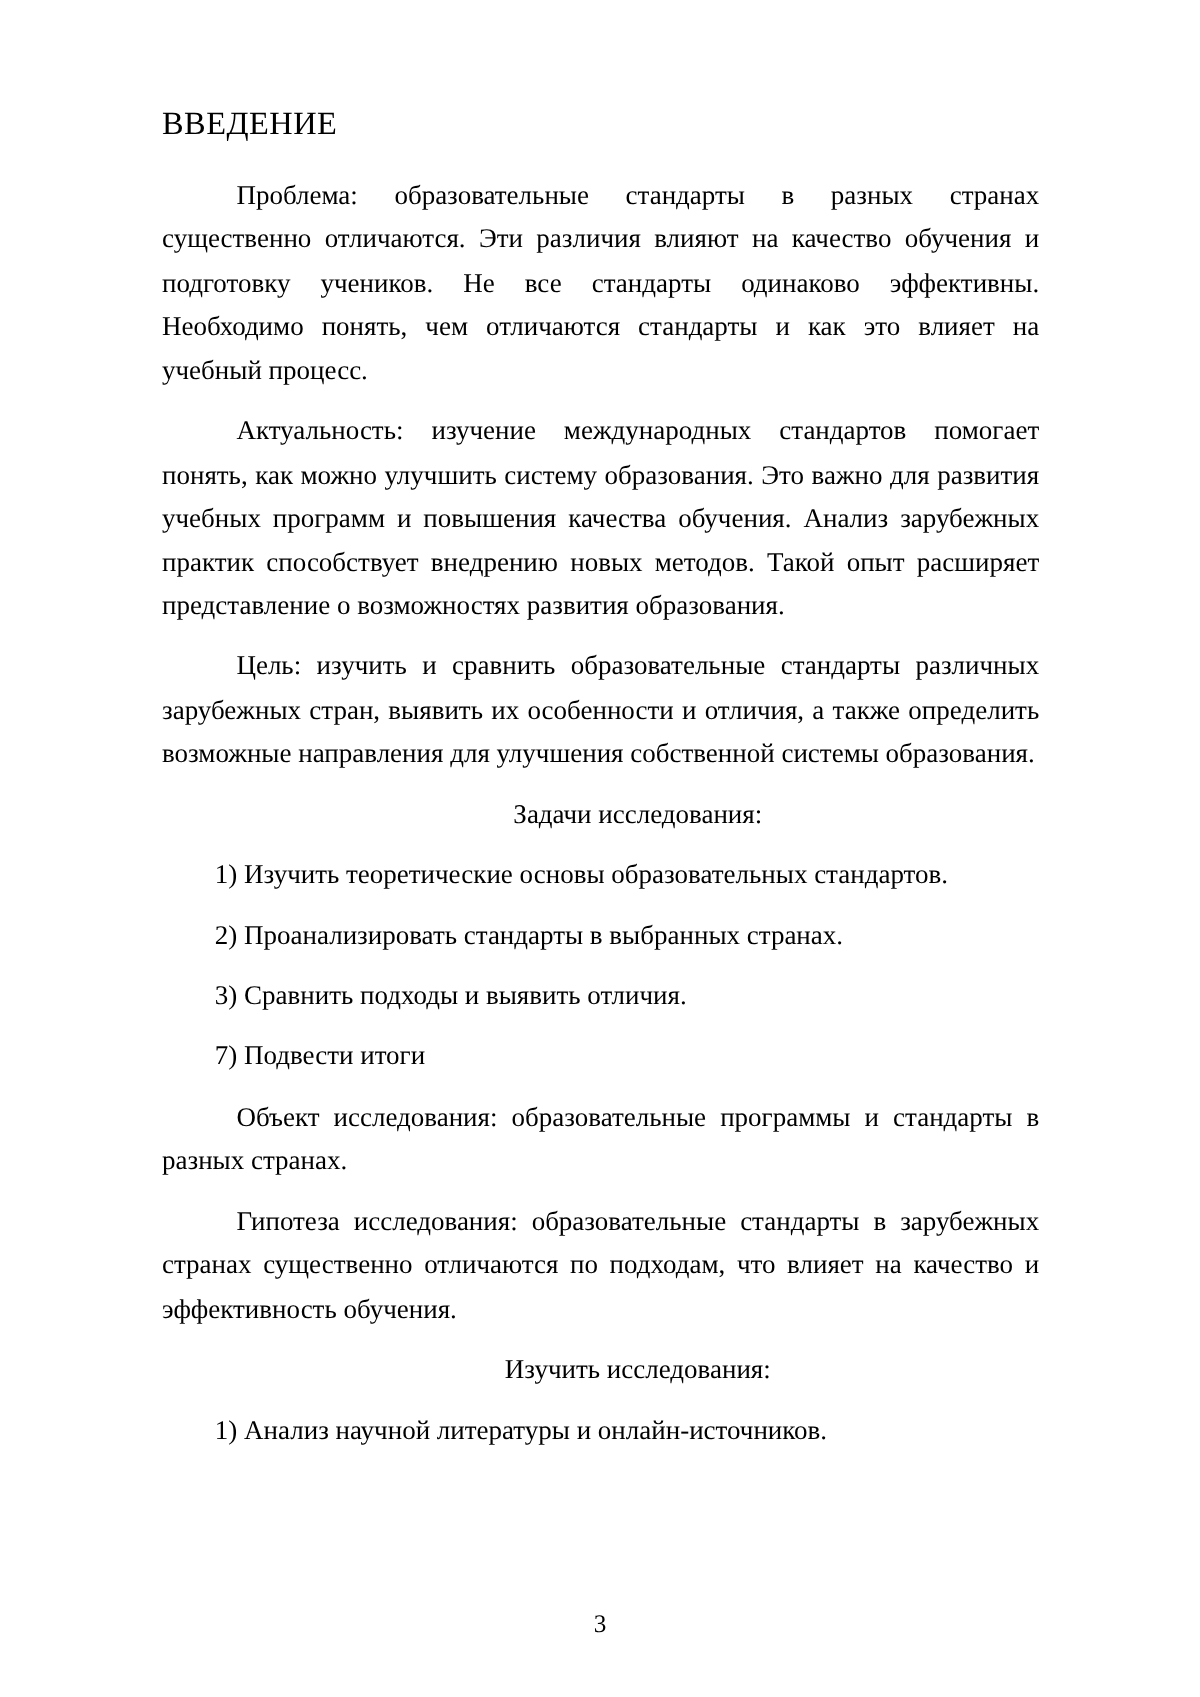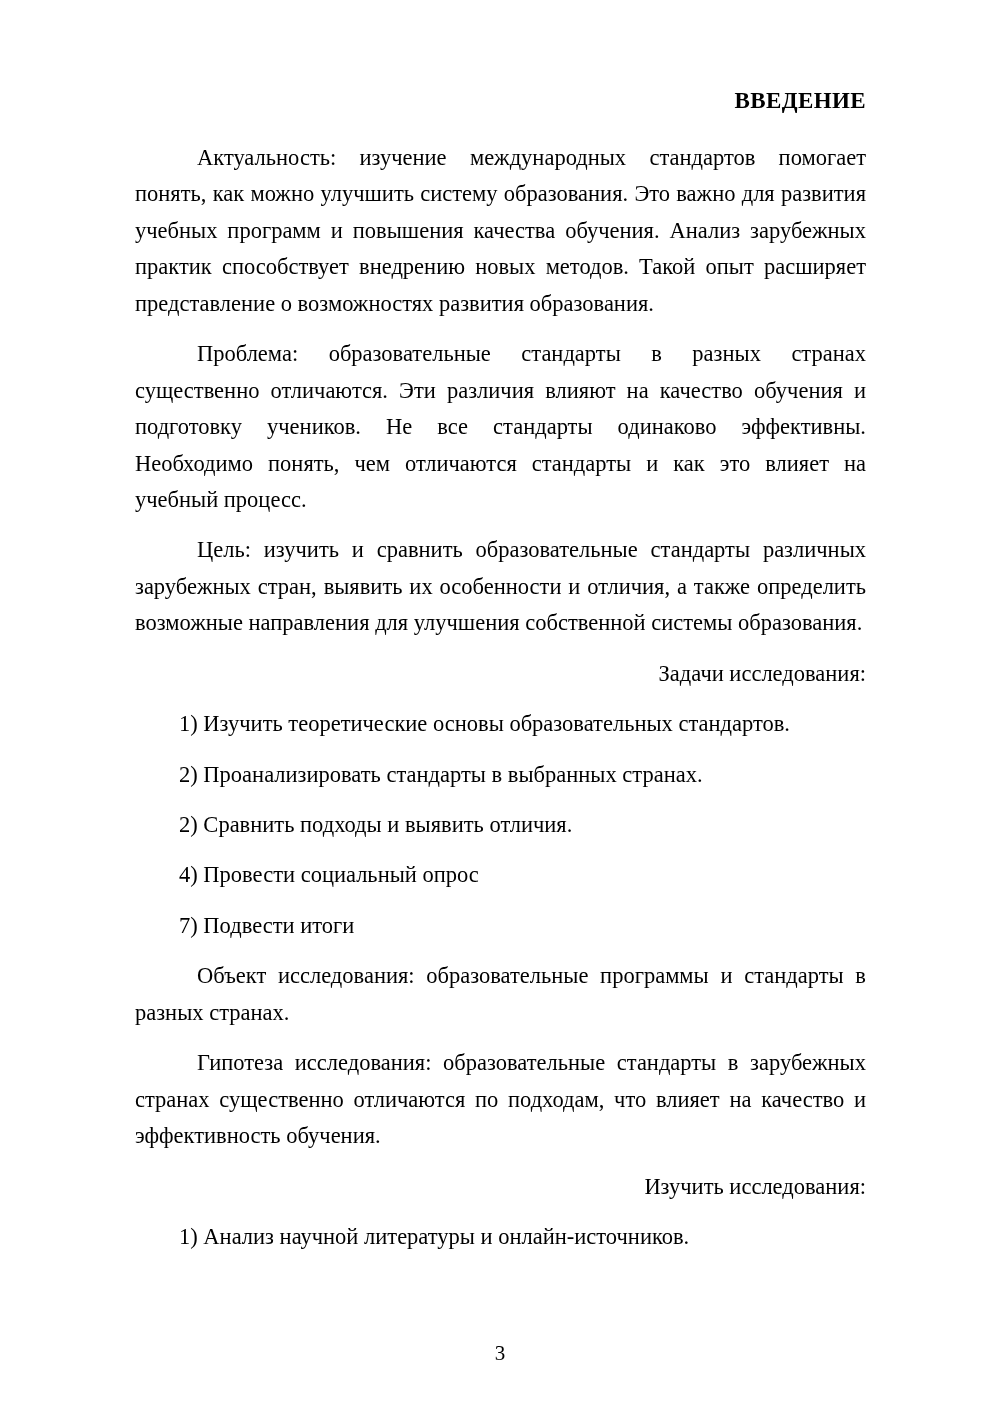--- a/index.html
+++ b/index.html
@@ -16,23 +16,23 @@
     overflow: hidden;
   }
   .page {
     box-sizing: border-box;
     width: 1000px;
     height: 1414px;
     padding: 88px 72px 40px 135px;
     position: relative;
   }
   .doc-title {
-    text-align: right;
-    font-weight: bold;
-    font-size: 23px;
+    text-align: left;
+    font-weight: normal;
+    font-size: 27px;
     letter-spacing: 0.4px;
     margin: 0 0 26px 0;
     padding-right: 62px;
   }
   .para {
     font-size: 22.5px;
     line-height: 1.62;
     text-align: justify;
     text-indent: 62px;
     margin: 0 0 14px 0;
@@ -43,50 +43,49 @@
     font-size: 22.5px;
     line-height: 1.62;
     text-align: left;
     text-indent: 44px;
     margin: 12px 0 14px 0;
     padding-right: 62px;
   }
   .label-line {
     font-size: 22.5px;
     line-height: 1.62;
-    text-align: right;
+    text-align: center;
     text-indent: 62px;
     margin: 0 0 14px 0;
     padding-right: 62px;
   }
   .page-number {
     position: absolute;
     bottom: 48px;
     left: 0;
     width: 1000px;
     text-align: center;
     font-size: 21px;
   }
 </style>
 </head>
 <body>
 
 <div class="page">
 
   <h1 class="doc-title">ВВЕДЕНИЕ</h1>
 
+  <p class="para">Проблема: образовательные стандарты в разных странах существенно отличаются. Эти различия влияют на качество обучения и подготовку учеников. Не все стандарты одинаково эффективны. Необходимо понять, чем отличаются стандарты и как это влияет на учебный процесс.</p>
   <p class="para">Актуальность: изучение международных стандартов помогает понять, как можно улучшить систему образования. Это важно для развития учебных программ и повышения качества обучения. Анализ зарубежных практик способствует внедрению новых методов. Такой опыт расширяет представление о возможностях развития образования.</p>
-  <p class="para">Проблема: образовательные стандарты в разных странах существенно отличаются. Эти различия влияют на качество обучения и подготовку учеников. Не все стандарты одинаково эффективны. Необходимо понять, чем отличаются стандарты и как это влияет на учебный процесс.</p>
   <p class="para">Цель: изучить и сравнить образовательные стандарты различных зарубежных стран, выявить их особенности и отличия, а также определить возможные направления для улучшения собственной системы образования.</p>
 
   <p class="label-line">Задачи исследования:</p>
   <p class="list-item">1) Изучить теоретические основы образовательных стандартов.</p>
   <p class="list-item">2) Проанализировать стандарты в выбранных странах.</p>
-  <p class="list-item">2) Сравнить подходы и выявить отличия.</p>
-  <p class="list-item">4) Провести социальный опрос</p>
+  <p class="list-item">3) Сравнить подходы и выявить отличия.</p>
   <p class="list-item">7) Подвести итоги</p>
 
   <p class="para">Объект исследования: образовательные программы и стандарты в разных странах.</p>
   <p class="para">Гипотеза исследования: образовательные стандарты в зарубежных странах существенно отличаются по подходам, что влияет на качество и эффективность обучения.</p>
 
   <p class="label-line">Изучить исследования:</p>
   <p class="list-item">1) Анализ научной литературы и онлайн-источников.</p>
 
   <div class="page-number">3</div>
 </div>

